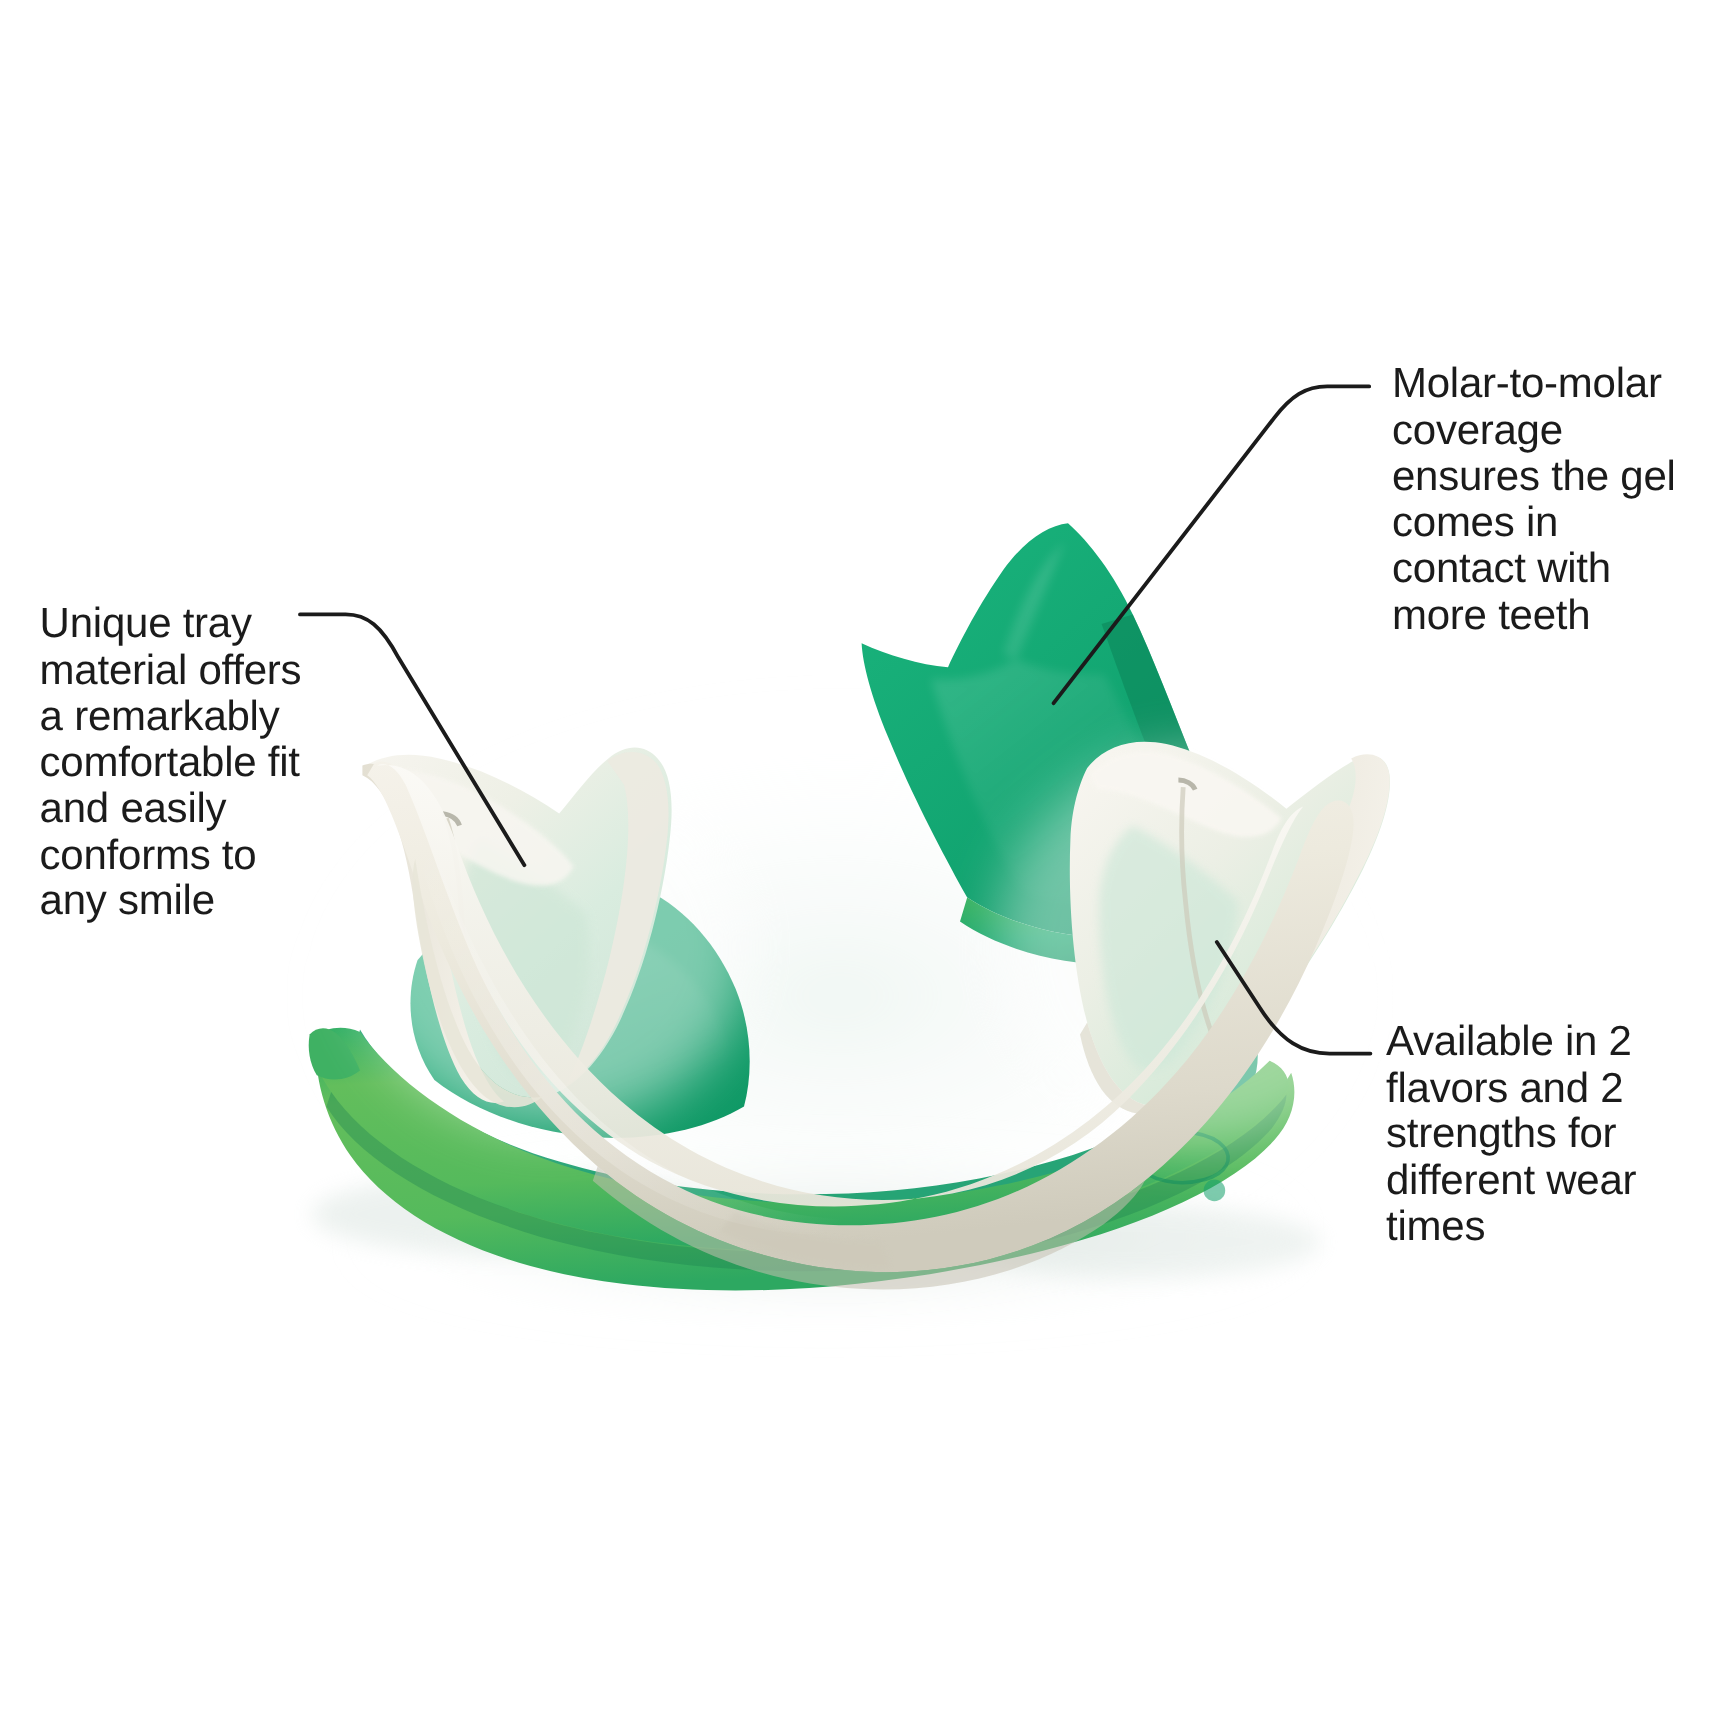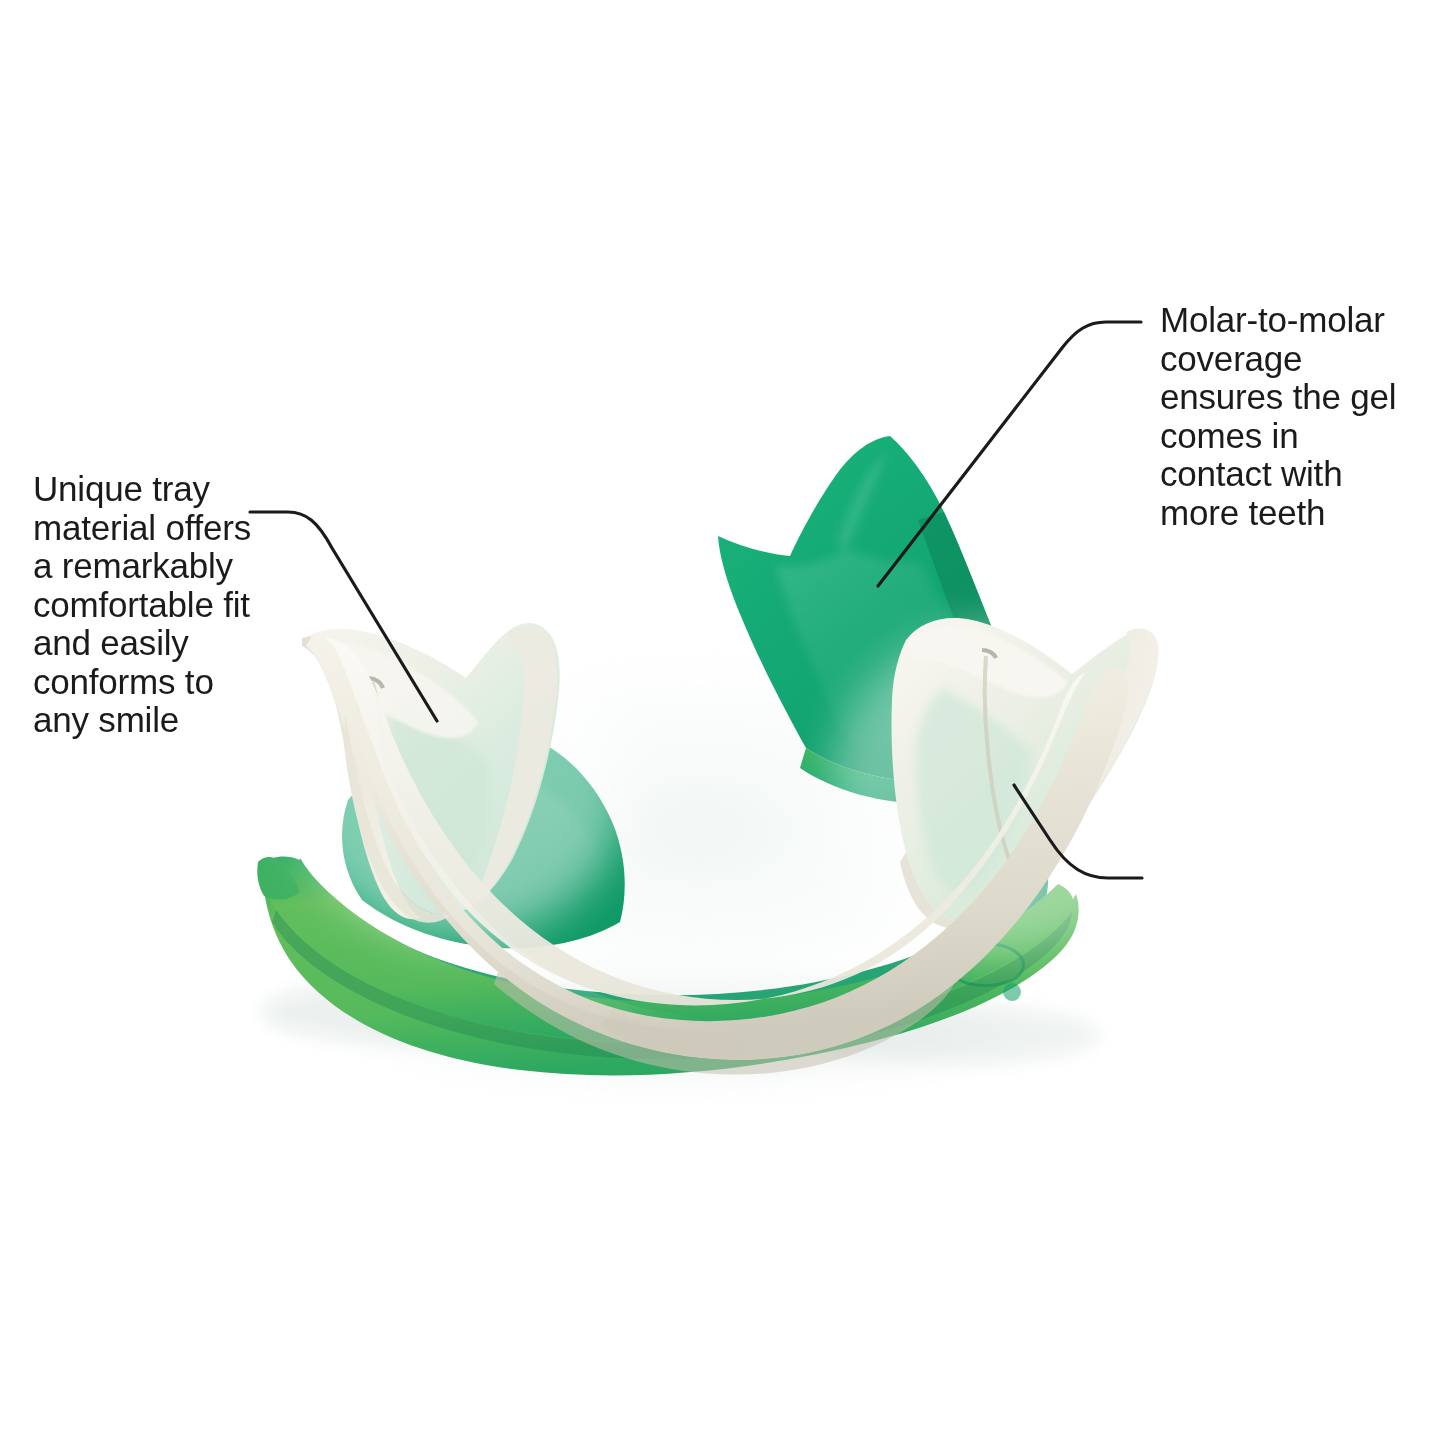--- a/index.html
+++ b/index.html
@@ -20,21 +20,21 @@
   .callout {
     position: absolute;
     color: #1b1b1b;
     font-family: "Liberation Sans", sans-serif;
     font-size: 35px;
     line-height: 38.5px;
     font-weight: 400;
     letter-spacing: -0.2px;
     white-space: pre-line;
   }
-  #callout-left   { left: 33px;   top: 470px;  width: 300px; }
+  #callout-left   { left: 33px;   top: 501px;  width: 300px; }
   #callout-top    { left: 1160px; top: 301px;  width: 290px; }
   #callout-right  { left: 1155px; top: 849px;  width: 290px; }
 
   #art {
     position: absolute;
     left: 0;
     top: 0;
     width: 1445px;
     height: 1445px;
   }
@@ -379,14 +379,19 @@
 conforms to
 any smile</div>
 
   <div class="callout" id="callout-top">Molar-to-molar
 coverage
 ensures the gel
 comes in
 contact with
 more teeth</div>
 
+  <div class="callout" id="callout-right">Available in 2
+flavors and 2
+strengths for
+different wear
+times</div>
 
 </div>
 
 </body></html>

